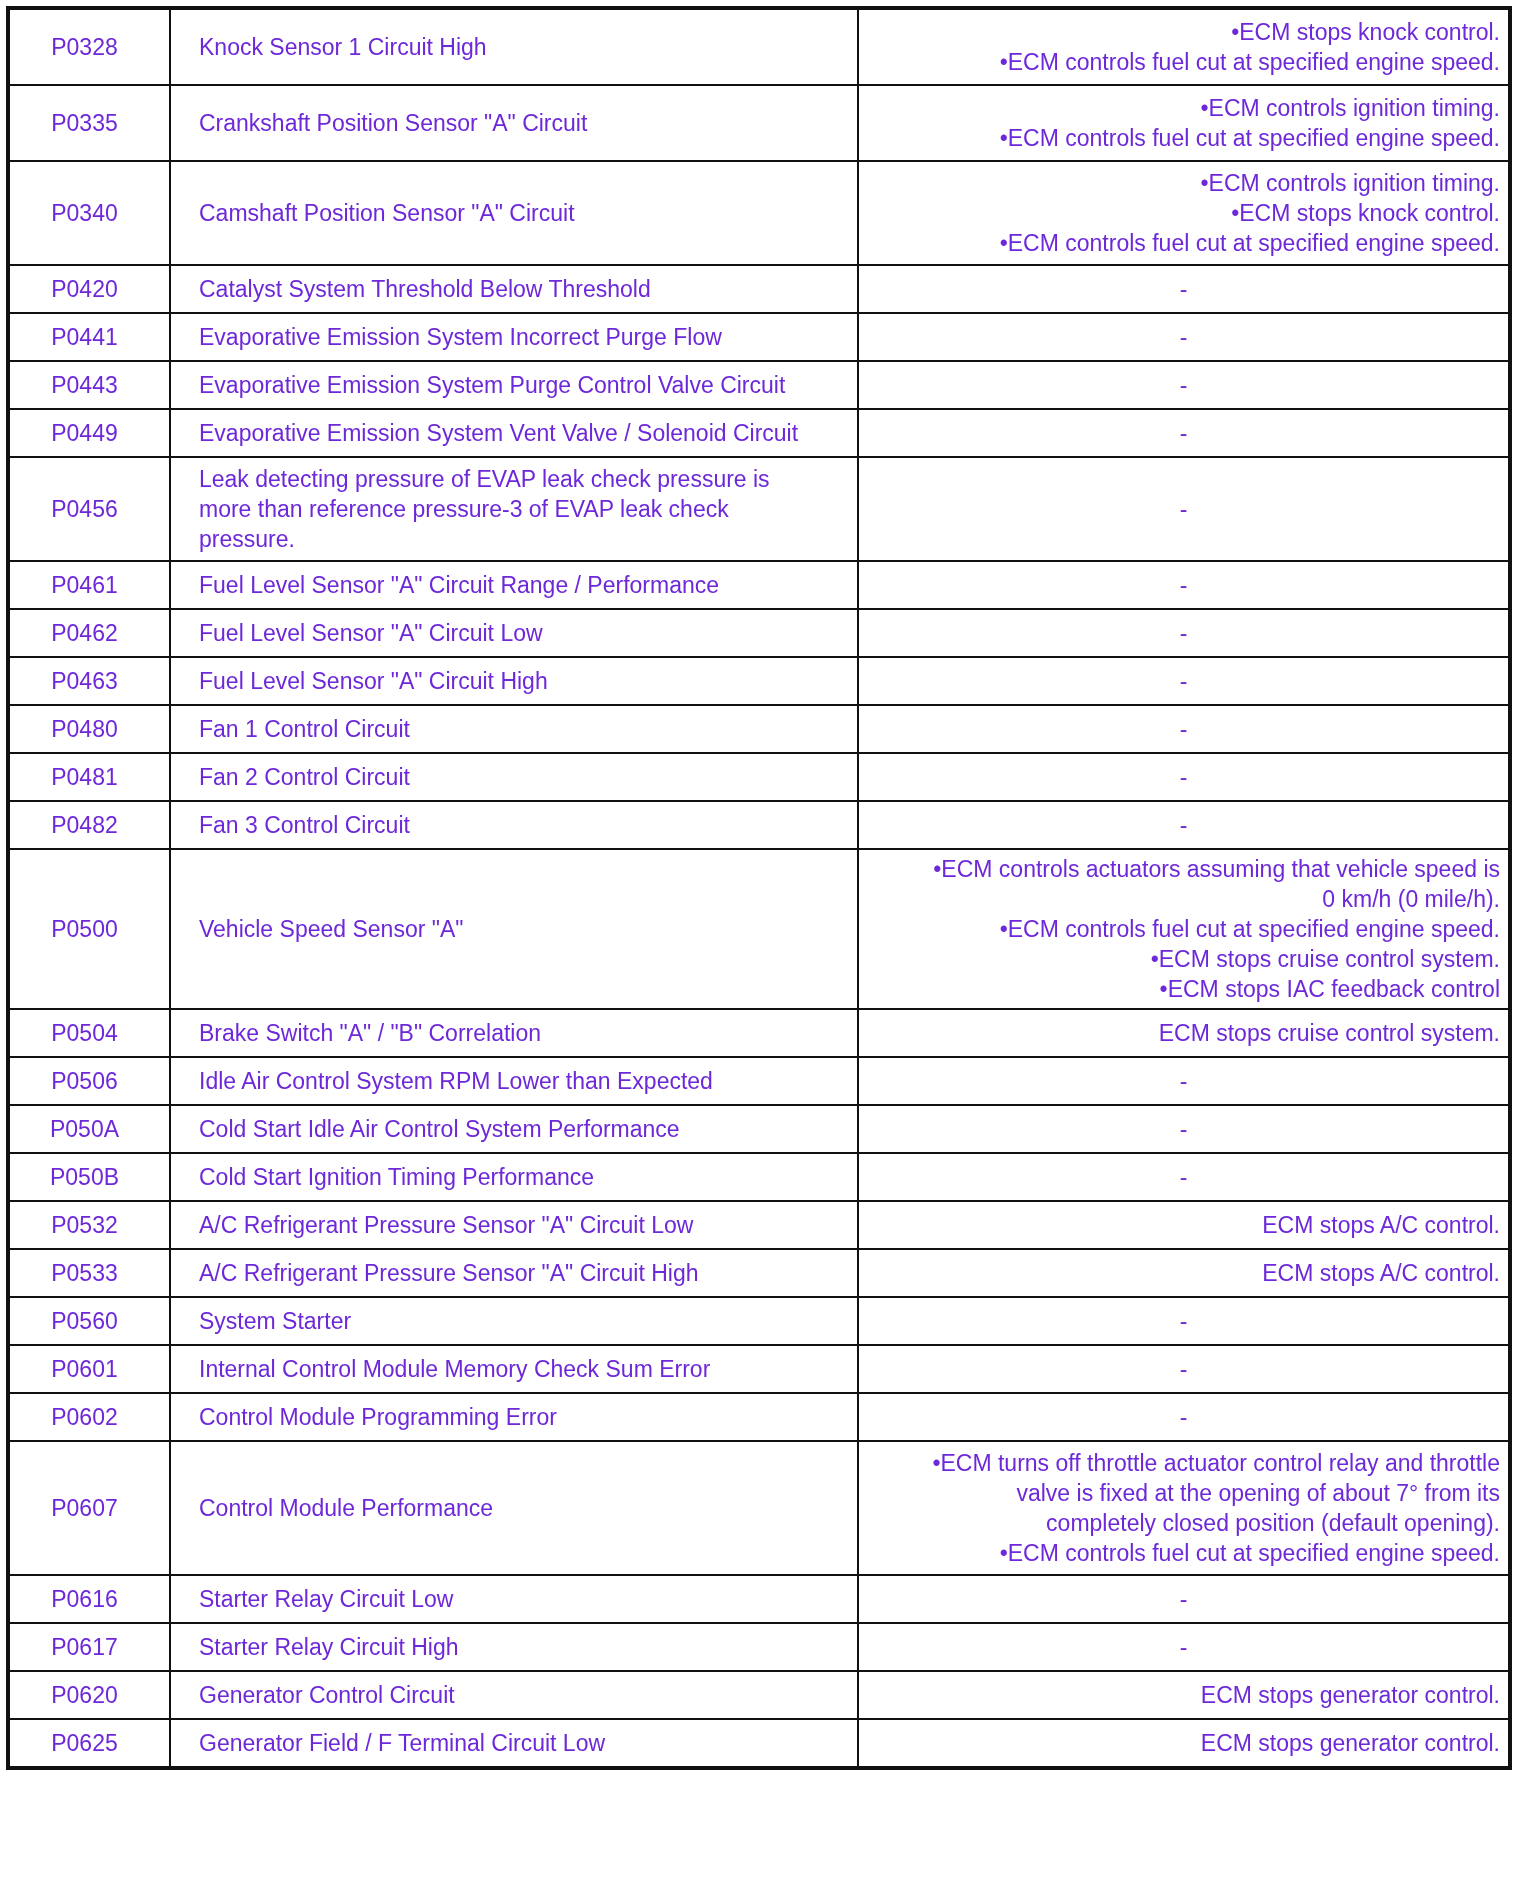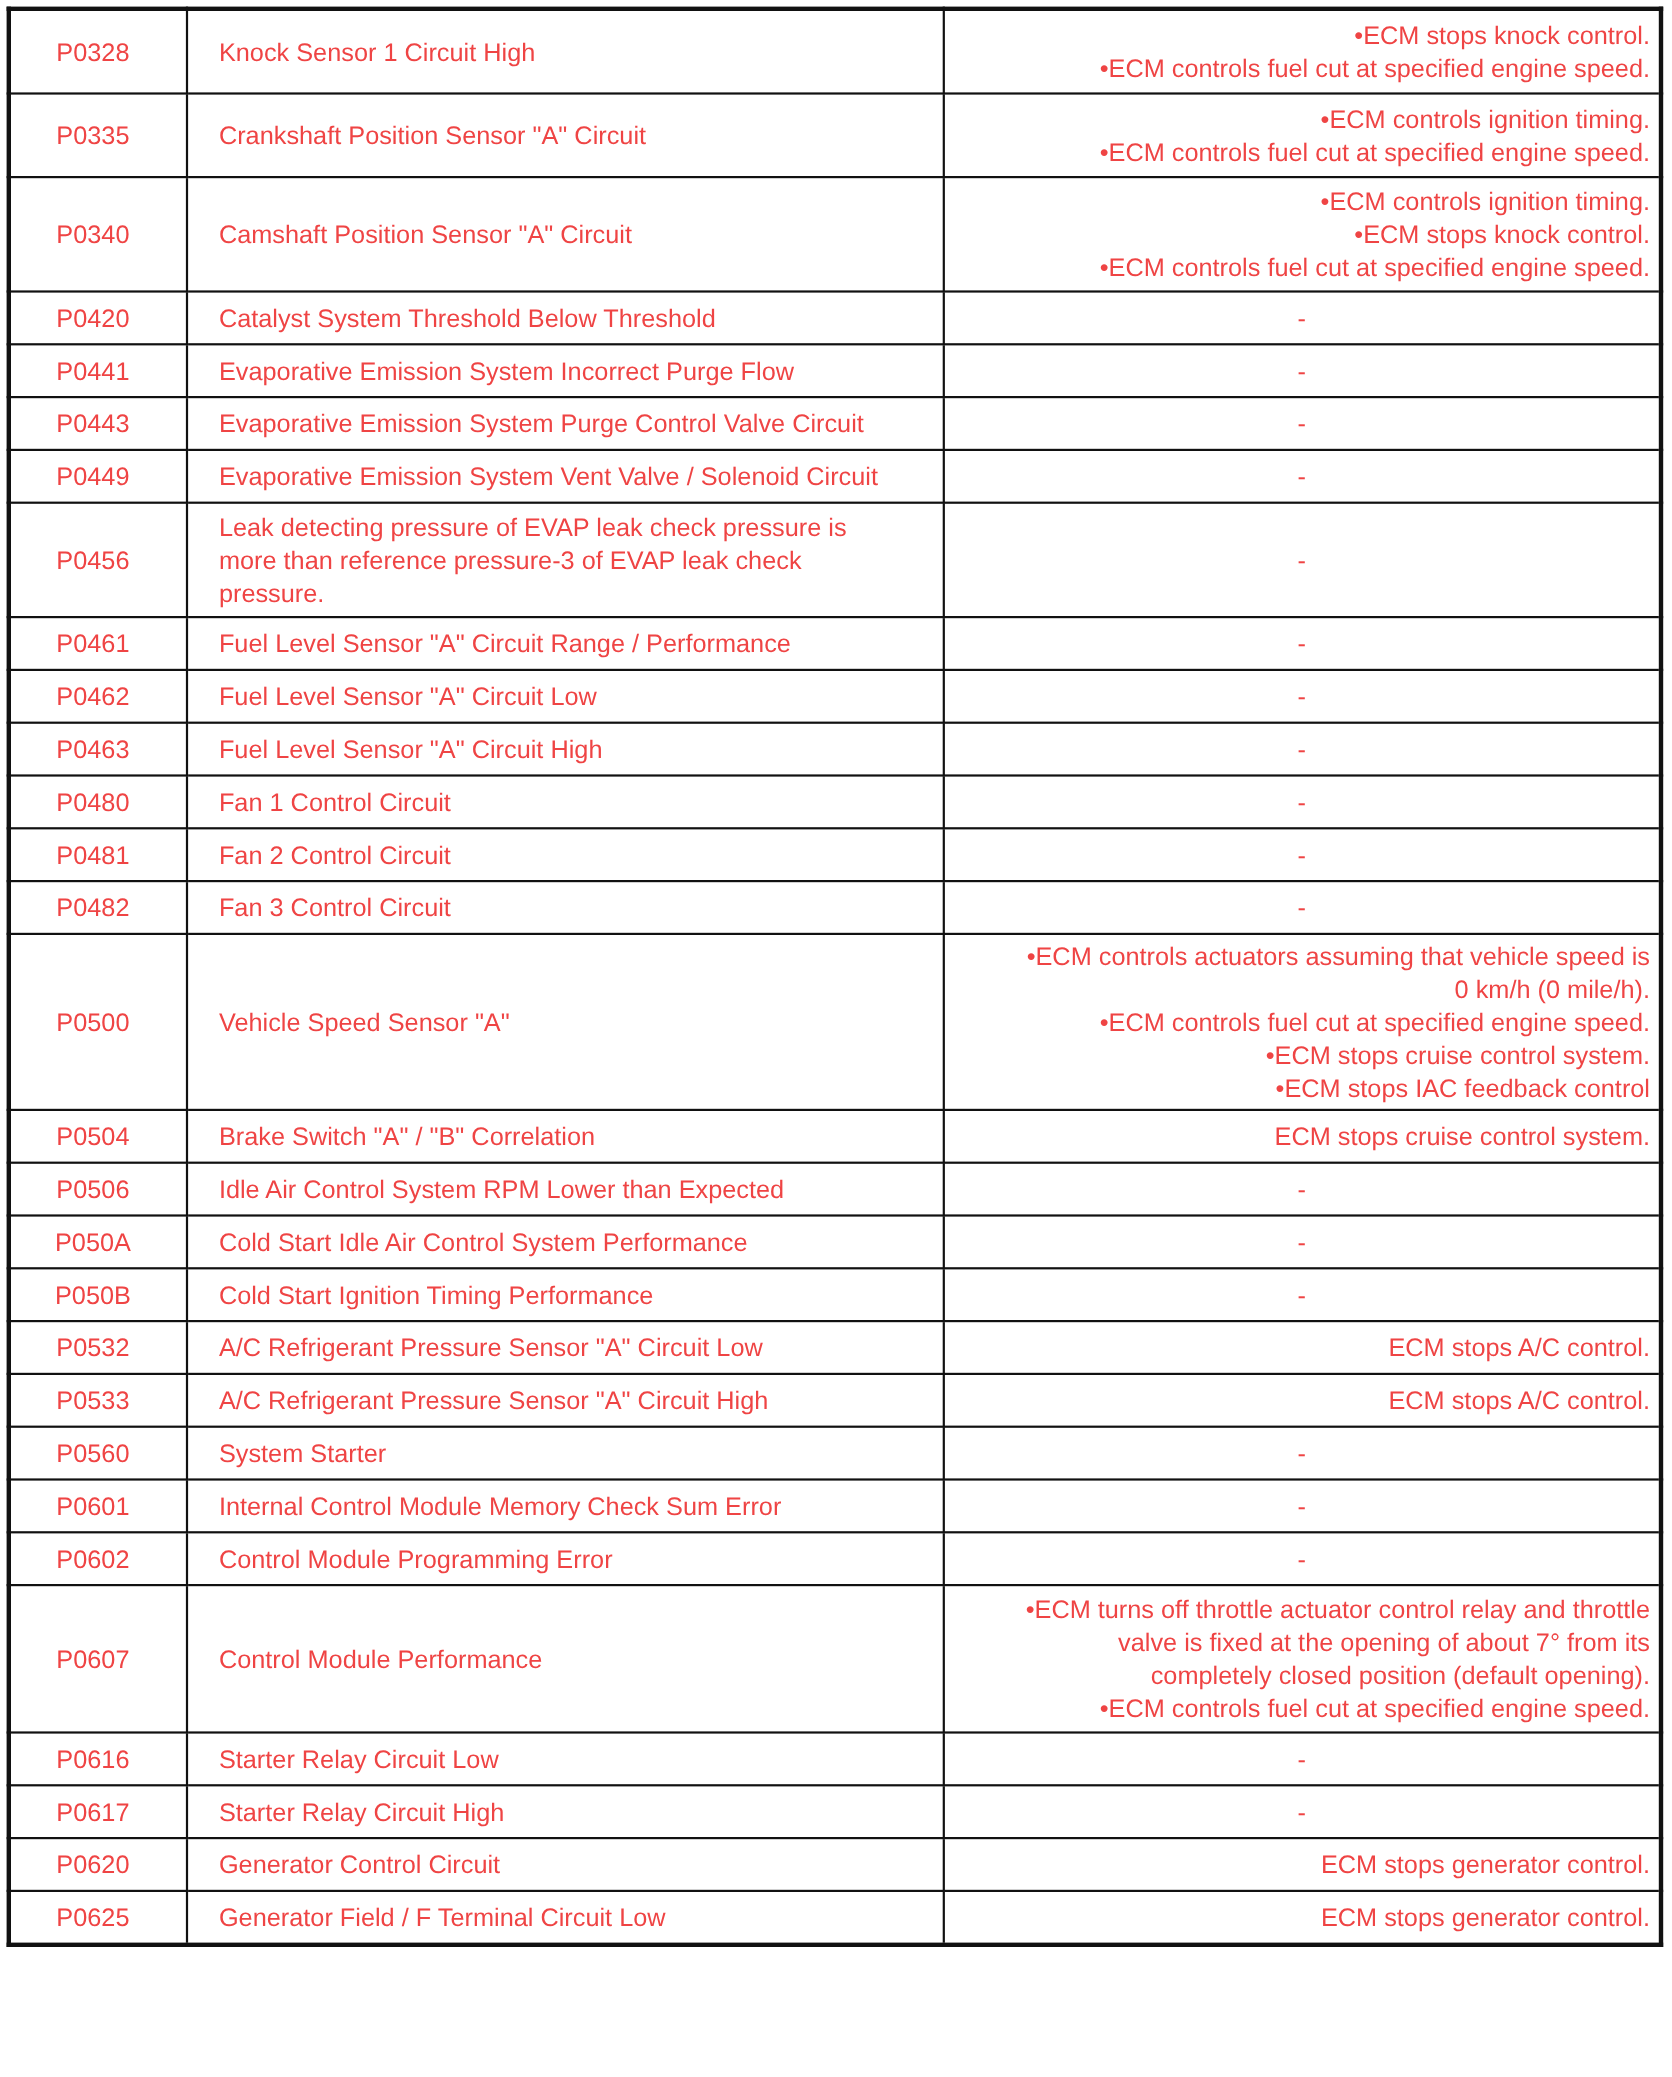--- a/index.html
+++ b/index.html
@@ -4,21 +4,21 @@
 <style>
   html, body { margin: 0; padding: 0; background: #ffffff; }
   body { width: 1520px; height: 1888px; position: relative; overflow: hidden; }
   .wrap { position: absolute; left: 6px; top: 6px; width: 1502px; }
   table {
     border-collapse: collapse;
     width: 1502px;
     border: 4px solid #111111;
     font-family: "Liberation Sans", sans-serif;
     font-size: 23px;
-    color: #ef4444;
+    color: #6d28d9;
     table-layout: fixed;
   }
   col.c1 { width: 162px; }
   col.c2 { width: 688px; }
   col.c3 { width: 652px; }
   td {
     border: 2px solid #111111;
     padding: 4px 8px 4px 8px;
     line-height: 30px;
     vertical-align: middle;

